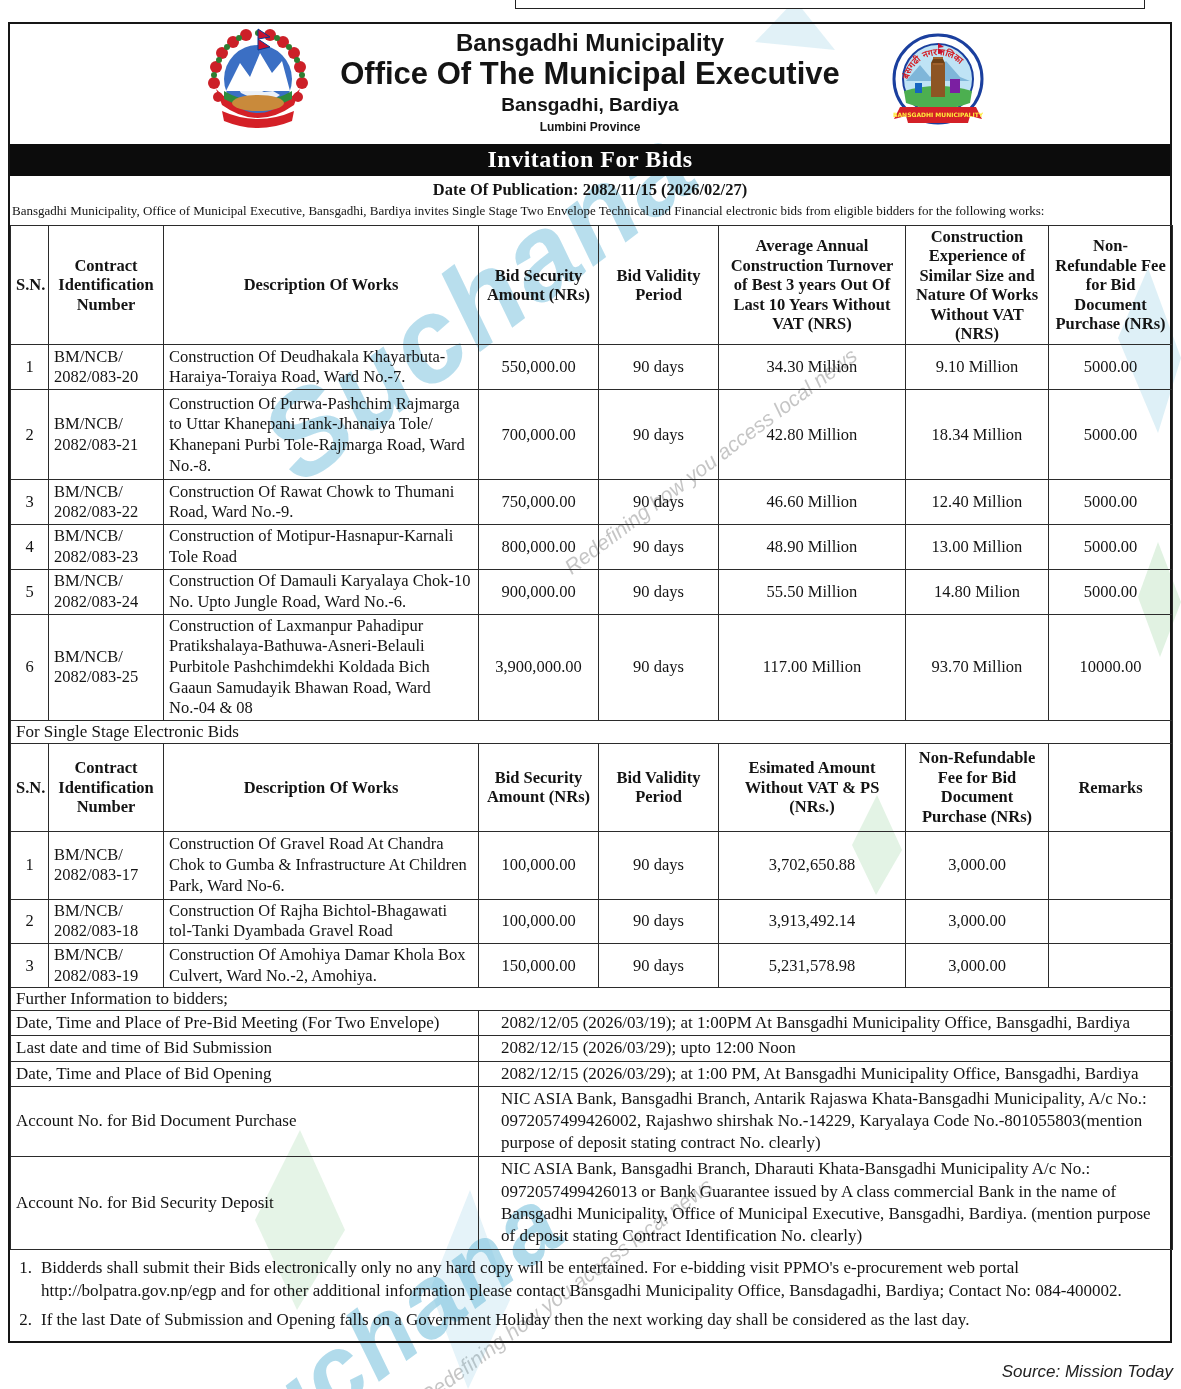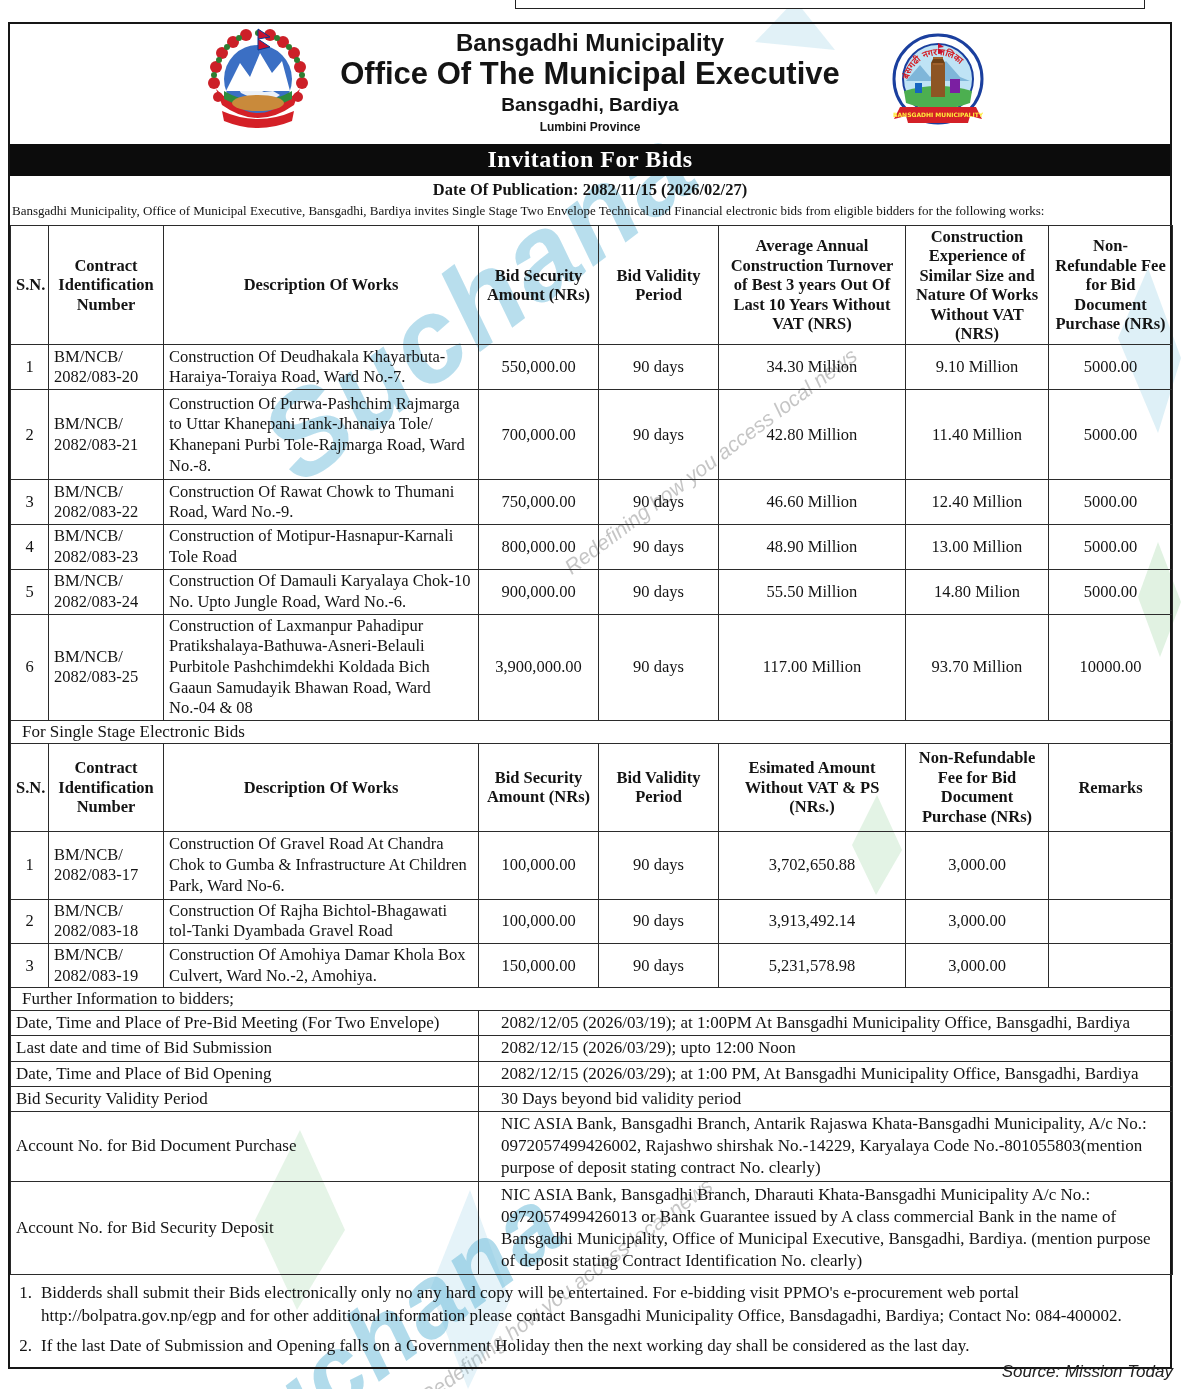--- a/index.html
+++ b/index.html
@@ -41,21 +41,21 @@
   table { border-collapse:collapse; width:100%; table-layout:fixed; font-size:16.5px; }
   td, th { border:1px solid #2b2b2b; padding:1px 5px; vertical-align:middle; overflow:hidden; }
   th { font-weight:bold; text-align:center; line-height:1.18; font-size:16.5px; }
   td.ctr { text-align:center; }
   td.cid { white-space:pre-line; line-height:1.25; }
   td.desc { line-height:1.25; }
   tr.h110 { height:110px; } tr.h90 { height:90px; } tr.h88 { height:88px; }
   tr.h68 { height:68px; } tr.h45 { height:45px; } tr.h44 { height:44px; }
   tr.h70 { height:70px; } tr.h93 { height:93px; }
   tr.h23 { height:23px; } tr.h22 { height:22px; }
-  td.spanrow { text-align:left; font-size:17px; padding-left:11px; }
+  td.spanrow { text-align:left; font-size:17px; padding-left:5px; }
   td.ilabel { font-size:17px; padding-left:5px; }
   td.ivalue { font-size:17px; padding-left:22px; line-height:1.3; }
 
   
   .notes { padding:7px 8px 2px 4px; font-size:17px; }
   .note { display:flex; gap:9px; margin-bottom:7px; line-height:1.35; }
   .note-num { flex:0 0 18px; text-align:right; }
   .source { position:absolute; right:8px; top:1362px; font-family:Liberation Sans, sans-serif; font-style:italic; font-size:17px; color:#222; z-index:1; }
 </style>
 </head>
@@ -199,21 +199,21 @@
         <td class="ctr">5000.00</td>
       </tr>
       <tr class="h90">
         <td class="ctr">2</td>
         <td class="cid">BM/NCB/
 2082/083-21</td>
         <td class="desc">Construction Of Purwa-Pashchim Rajmarga to Uttar Khanepani Tank-Jhanaiya Tole/ Khanepani Purbi Tole-Rajmarga Road, Ward No.-8.</td>
         <td class="ctr">700,000.00</td>
         <td class="ctr">90 days</td>
         <td class="ctr">42.80 Million</td>
-        <td class="ctr">11.40 Million</td>
+        <td class="ctr">18.34 Million</td>
         <td class="ctr">5000.00</td>
       </tr>
       <tr class="h45">
         <td class="ctr">3</td>
         <td class="cid">BM/NCB/
 2082/083-22</td>
         <td class="desc">Construction Of Rawat Chowk to Thumani Road, Ward No.-9.</td>
         <td class="ctr">750,000.00</td>
         <td class="ctr">90 days</td>
         <td class="ctr">46.60 Million</td>
@@ -312,24 +312,20 @@
         <td class="ivalue" colspan="5">2082/12/05 (2026/03/19); at 1:00PM At Bansgadhi Municipality Office, Bansgadhi, Bardiya</td>
       </tr>
       <tr class="h23">
         <td class="ilabel" colspan="3">Last date and time of Bid Submission</td>
         <td class="ivalue" colspan="5">2082/12/15 (2026/03/29); upto 12:00 Noon</td>
       </tr>
       <tr class="h23">
         <td class="ilabel" colspan="3">Date, Time and Place of Bid Opening</td>
         <td class="ivalue" colspan="5">2082/12/15 (2026/03/29); at 1:00 PM, At Bansgadhi Municipality Office, Bansgadhi, Bardiya</td>
       </tr>
-      <tr class="h23">
-        <td class="ilabel" colspan="3">Bid Security Validity Period</td>
-        <td class="ivalue" colspan="5">30 Days beyond bid validity period</td>
-      </tr>
       <tr class="h70">
         <td class="ilabel" colspan="3">Account No. for Bid Document Purchase</td>
         <td class="ivalue" colspan="5">NIC ASIA Bank, Bansgadhi Branch, Antarik Rajaswa Khata-Bansgadhi Municipality, A/c No.: 0972057499426002, Rajashwo shirshak No.-14229, Karyalaya Code No.-801055803(mention purpose of deposit stating contract No. clearly)</td>
       </tr>
       <tr class="h93">
         <td class="ilabel" colspan="3">Account No. for Bid Security Deposit</td>
         <td class="ivalue" colspan="5">NIC ASIA Bank, Bansgadhi Branch, Dharauti Khata-Bansgadhi Municipality A/c No.: 0972057499426013 or Bank Guarantee issued by A class commercial Bank in the name of Bansgadhi Municipality, Office of Municipal Executive, Bansgadhi, Bardiya. (mention purpose of deposit stating Contract Identification No. clearly)</td>
       </tr>
     </tbody>
       </table>

